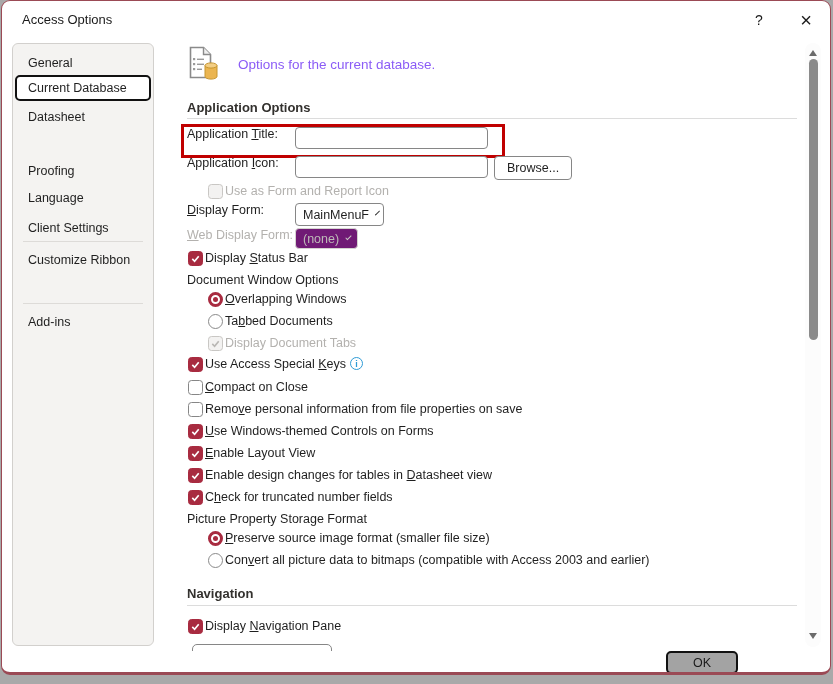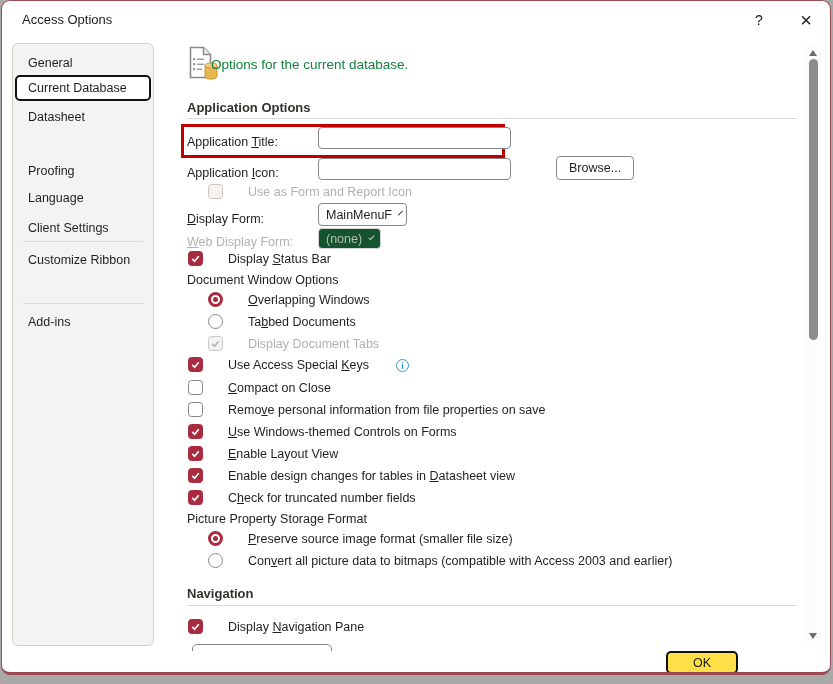--- a/index.html
+++ b/index.html
@@ -23,40 +23,40 @@
   .tb-help{left:742px}
   .tb-close{left:789px;font-size:20px;font-weight:400}
   
   .sidebar{position:absolute;left:10px;top:42px;width:142px;height:603px;background:#f4f3f1;
            border:1px solid #d2d0cd;border-radius:6px}
   .side-item{position:absolute;left:2px;right:2px;height:26px;display:flex;align-items:center;
              padding-left:13px;font-size:12.5px;color:#1f1f1f;border-radius:5px;cursor:default}
   .side-item.selected{background:#fff;border:2px solid #111;padding-left:11px}
   .side-sep{position:absolute;left:10px;right:10px;height:1px;background:#dddbd8}
   
-  .hdr-text{position:absolute;left:209px;top:56px;font-size:13.5px;color:#15803d}
+  .hdr-text{position:absolute;left:236px;top:56px;font-size:13.5px;color:#8b5cf6}
   .doc-icon{position:absolute;left:186px;top:45px}
   .sec-head{position:absolute;font-size:13px;font-weight:bold;color:#33312e}
   .sec-line{position:absolute;left:185px;width:610px;height:1px;background:#dcdcdc}
-  .row{position:absolute;display:flex;align-items:flex-end;gap:25px;font-size:12.5px;color:var(--text);white-space:nowrap}
+  .row{position:absolute;display:flex;align-items:flex-start;gap:2px;font-size:12.5px;color:var(--text);white-space:nowrap}
   .lbl{font-size:12.5px;color:var(--text)}
   .lbl.dim{color:var(--disabled)}
   u{text-decoration:underline}
   
   .annot-box{position:absolute;left:179px;top:123px;width:324px;height:34px;border:3px solid var(--annot);pointer-events:none}
   
   .txt{width:193px;height:22px;border:1px solid var(--ctrlborder);border-radius:4px;background:#fff;
        font:12.5px "Liberation Sans",sans-serif;padding:0 6px;outline:none}
   .btn{height:24px;border:1px solid var(--ctrlborder);border-radius:4px;background:#fff;
        font:12.5px "Liberation Sans",sans-serif;color:#1f1f1f;padding:0 12px;cursor:default}
   .dd{display:inline-flex;align-items:center;justify-content:space-between;height:23px;border:1px solid var(--ctrlborder);
       border-radius:4px;background:#fff;padding:0 7px;font-size:12.5px;color:#1f1f1f;cursor:default}
   .dd .chev{width:6px;height:6px;border-right:1.4px solid #444;border-bottom:1.4px solid #444;
             transform:rotate(45deg);margin-top:-3px;margin-left:8px}
-  .dd.disabled{background:#14532d;border-color:#d5d3d0;color:#bdbbb8}
+  .dd.disabled{background:#701a75;border-color:#d5d3d0;color:#bdbbb8}
   .dd.disabled .chev{border-color:#c9c7c4}
   
   .cb{width:15px;height:15px;border-radius:3.5px;border:1px solid var(--ctrlborder);background:#fff;
       display:inline-flex;align-items:center;justify-content:center;flex:none;cursor:default}
   .cb.checked{background:var(--accent);border-color:var(--accent)}
   .cb.dis{background:#f3f2f1;border-color:#c9c7c4}
   .cb svg{display:block}
   
   .radio{width:15px;height:15px;border-radius:50%;border:1px solid #8a8a8a;background:#fff;flex:none;
          display:inline-flex;align-items:center;justify-content:center;cursor:default}
@@ -69,21 +69,21 @@
   .clipwrap{position:absolute;left:189px;top:641px;width:160px;height:9px;overflow:hidden}
   .clipbtn{position:absolute;left:1px;top:2px;width:140px;height:30px;border:1px solid var(--ctrlborder);
            border-radius:5px;background:#fff}
   
   .scrollbar{position:absolute;left:803px;top:42px;width:16px;height:604px;background:#fcfcfc;border-radius:8px}
   .sb-arrow{position:absolute;left:4px;width:0;height:0;border-left:4.5px solid transparent;border-right:4.5px solid transparent}
   .sb-up{top:7px;border-bottom:6px solid #6b6b6b}
   .sb-down{top:590px;border-top:6px solid #6b6b6b}
   .sb-thumb{position:absolute;left:3.5px;top:16px;width:9px;height:281px;background:#8b8b8b;border-radius:5px}
   
-  .f-btn{position:absolute;height:23px;border-radius:5px;background:#fde047;display:flex;align-items:center;
+  .f-btn{position:absolute;height:23px;border-radius:5px;background:#a3a3a3;display:flex;align-items:center;
          justify-content:center;font-size:12.5px;color:#1a1a1a;cursor:default}
   .f-ok{left:664px;top:650px;width:72px;border:2px solid #111}
   .f-cancel{left:747px;top:685px;width:73px;border:1px solid var(--ctrlborder)}
 </style>
 </head>
 <body>
 
 <div class="screen">
   <div class="window">
 
@@ -126,21 +126,21 @@
     <div class="annot-box"></div>
 
     <div class="row" style="left:185px;top:126px">
       <span class="lbl" style="width:106px">Application <u>T</u>itle:</span>
       <input class="txt" value="" style="">
     </div>
 
     <div class="row" style="left:185px;top:155px">
       <span class="lbl" style="width:106px">Application <u>I</u>con:</span>
       <input class="txt" value="" style="">
-      <button class="btn" style="margin-left:20px">Browse...</button>
+      <button class="btn" style="margin-left:4px">Browse...</button>
     </div>
 
     <div class="row" style="left:206px;top:183px">
       <span class="cb dis"></span>
       <span class="lbl dim">Use as Form and Report Icon</span>
     </div>
 
     <div class="row" style="left:185px;top:202px">
       <span class="lbl" style="width:106px"><u>D</u>isplay Form:</span>
       <span class="dd" style="width:89px">

